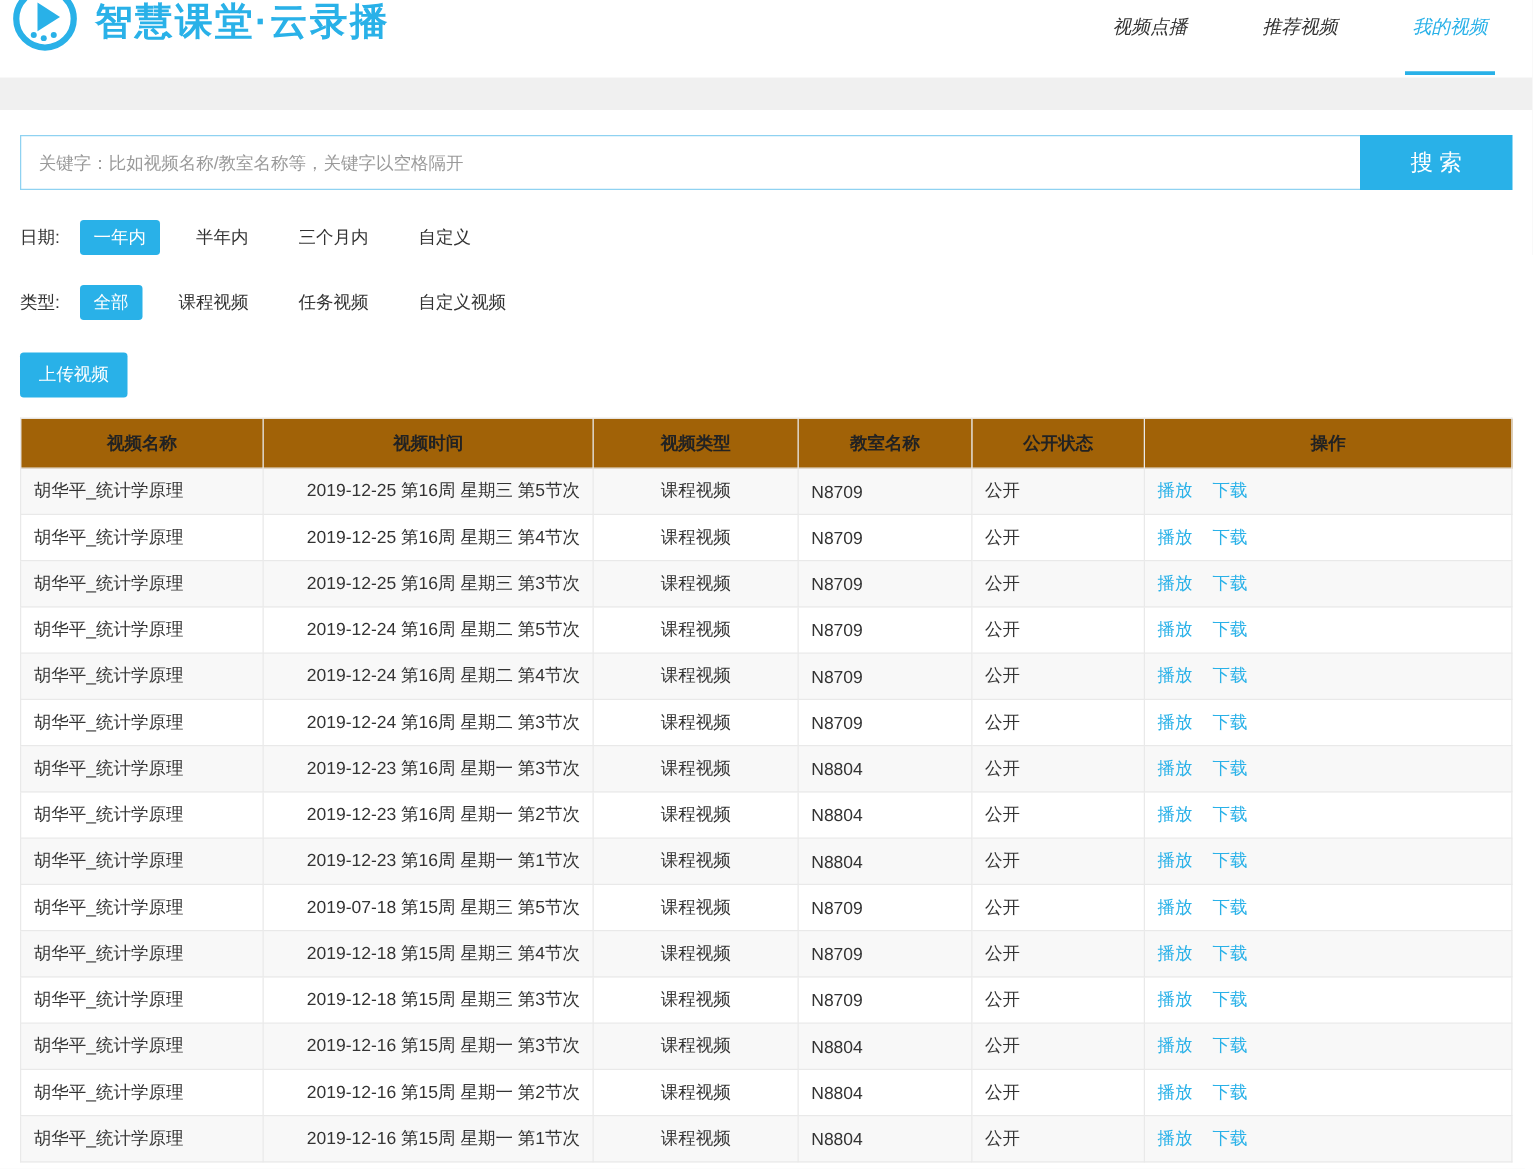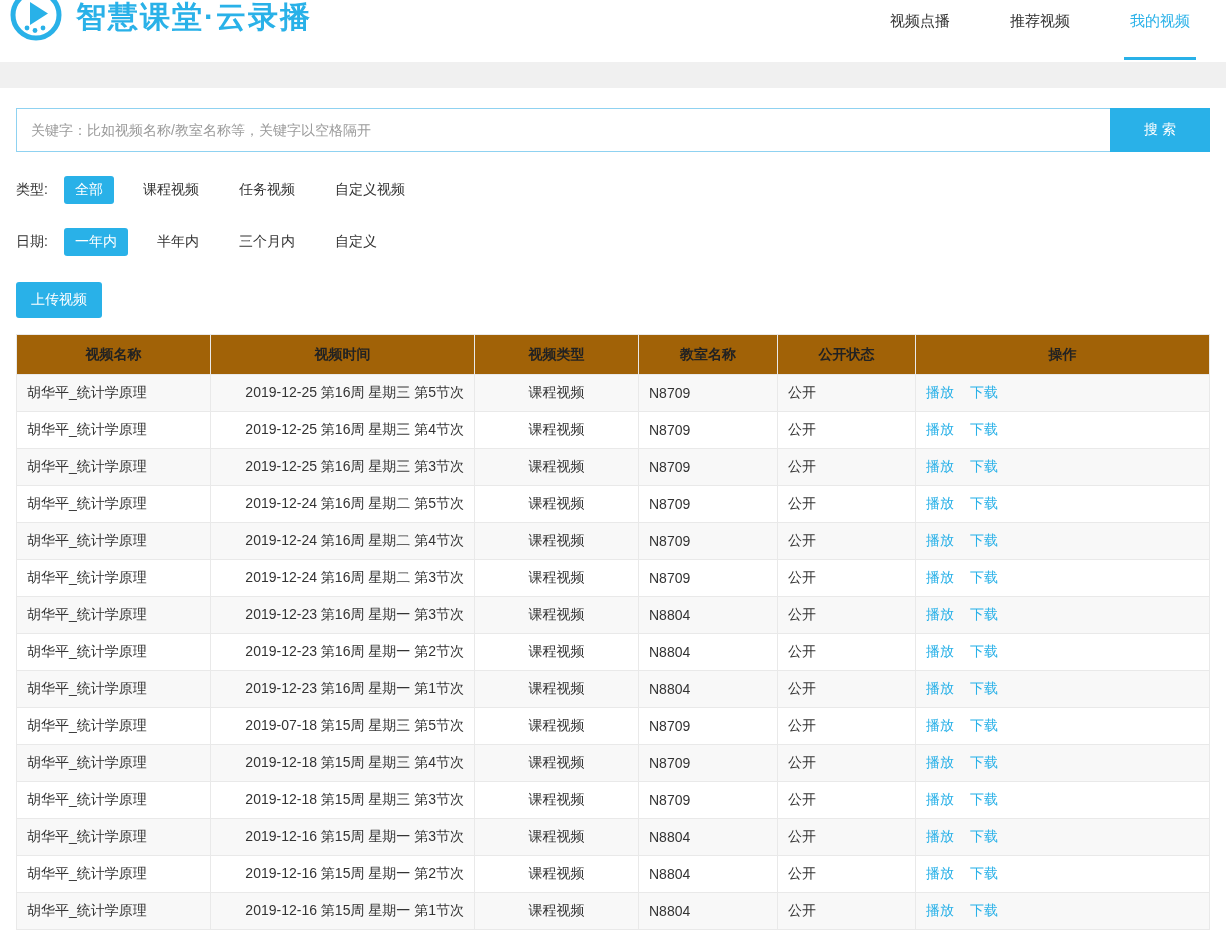--- a/index.html
+++ b/index.html
@@ -15,21 +15,21 @@
   .header {
     background:#fff;
     height:62px;
     display:flex;
     justify-content:space-between;
     padding:0 30px 0 10px;
     overflow:hidden;
   }
   .brand { display:flex; align-items:center; gap:14px; transform:translateY(-14px); }
   .brand-title { font-size:30px; font-weight:bold; color:var(--accent); letter-spacing:2px; }
-  .nav { display:flex; }
+  .nav { display:flex;font-style:italic; }
   .nav-item {
     position:relative;
     height:62px;
     display:flex;
     align-items:flex-start;
     padding:12px 6px 0 6px;
     margin-left:48px;
     font-size:15px;
     color:#333;
     cursor:pointer;
@@ -52,24 +52,24 @@
     height:44px;
     border:1px solid #8fd2f1;
     border-right:none;
     padding:0 14px;
     font-size:14px;
     color:#333;
     outline:none;
   }
   .search-input::placeholder { color:#9a9a9a; }
   .search-btn {
-    width:100px; height:44px;
+    width:122px; height:44px;
     background:var(--accent);
     color:#fff;
-    font-size:14px;
+    font-size:18px;
     display:flex; align-items:center; justify-content:center;
     cursor:pointer;
     user-select:none;
   }
   
   .filter-row { display:flex; align-items:center; margin-top:24px; font-size:14px; color:#333; }
   .filter-label { margin-right:16px; }
   .chip { padding:5px 11px; margin-right:18px; cursor:pointer; border-radius:3px; white-space:nowrap; }
   .chip.active { background:var(--accent); color:#fff; }
   
@@ -128,33 +128,33 @@
 </div>
 
 <div class="page">
 
   <div class="search-row">
     <input class="search-input" type="text" placeholder="关键字：比如视频名称/教室名称等，关键字以空格隔开" style="">
     <div class="search-btn">搜 索</div>
   </div>
 
   <div class="filter-row">
+    <span class="filter-label">日期:</span>
+    <span class="chip active">一年内</span>
+    <span class="chip">半年内</span>
+    <span class="chip">三个月内</span>
+    <span class="chip">自定义</span>
+  </div>
+
+  <div class="filter-row">
     <span class="filter-label">类型:</span>
     <span class="chip active">全部</span>
     <span class="chip">课程视频</span>
     <span class="chip">任务视频</span>
     <span class="chip">自定义视频</span>
-  </div>
-
-  <div class="filter-row">
-    <span class="filter-label">日期:</span>
-    <span class="chip active">一年内</span>
-    <span class="chip">半年内</span>
-    <span class="chip">三个月内</span>
-    <span class="chip">自定义</span>
   </div>
 
   <div class="upload-btn">上传视频</div>
 
   <table class="video-table">
     <colgroup>
       <col style="width:194px">
         <col style="width:264px">
         <col style="width:164px">
       <col style="width:139px">

